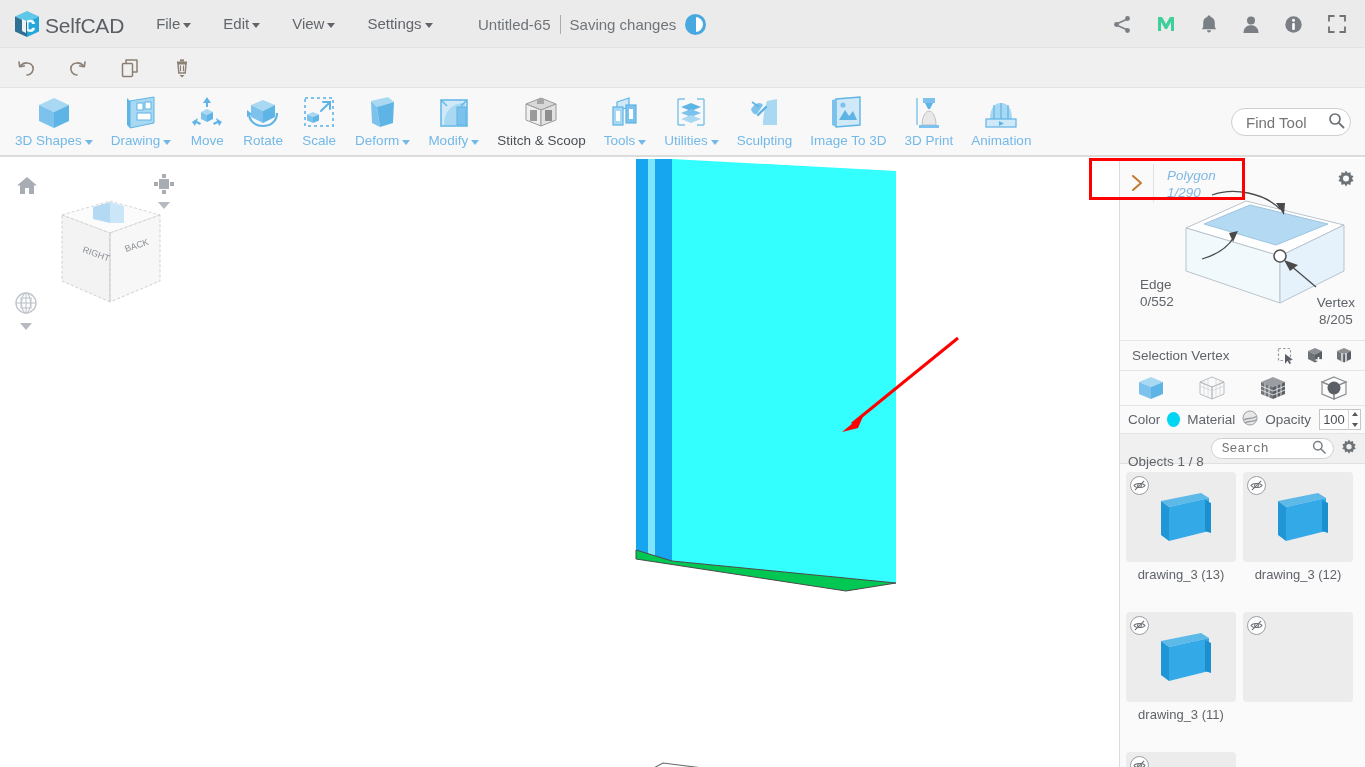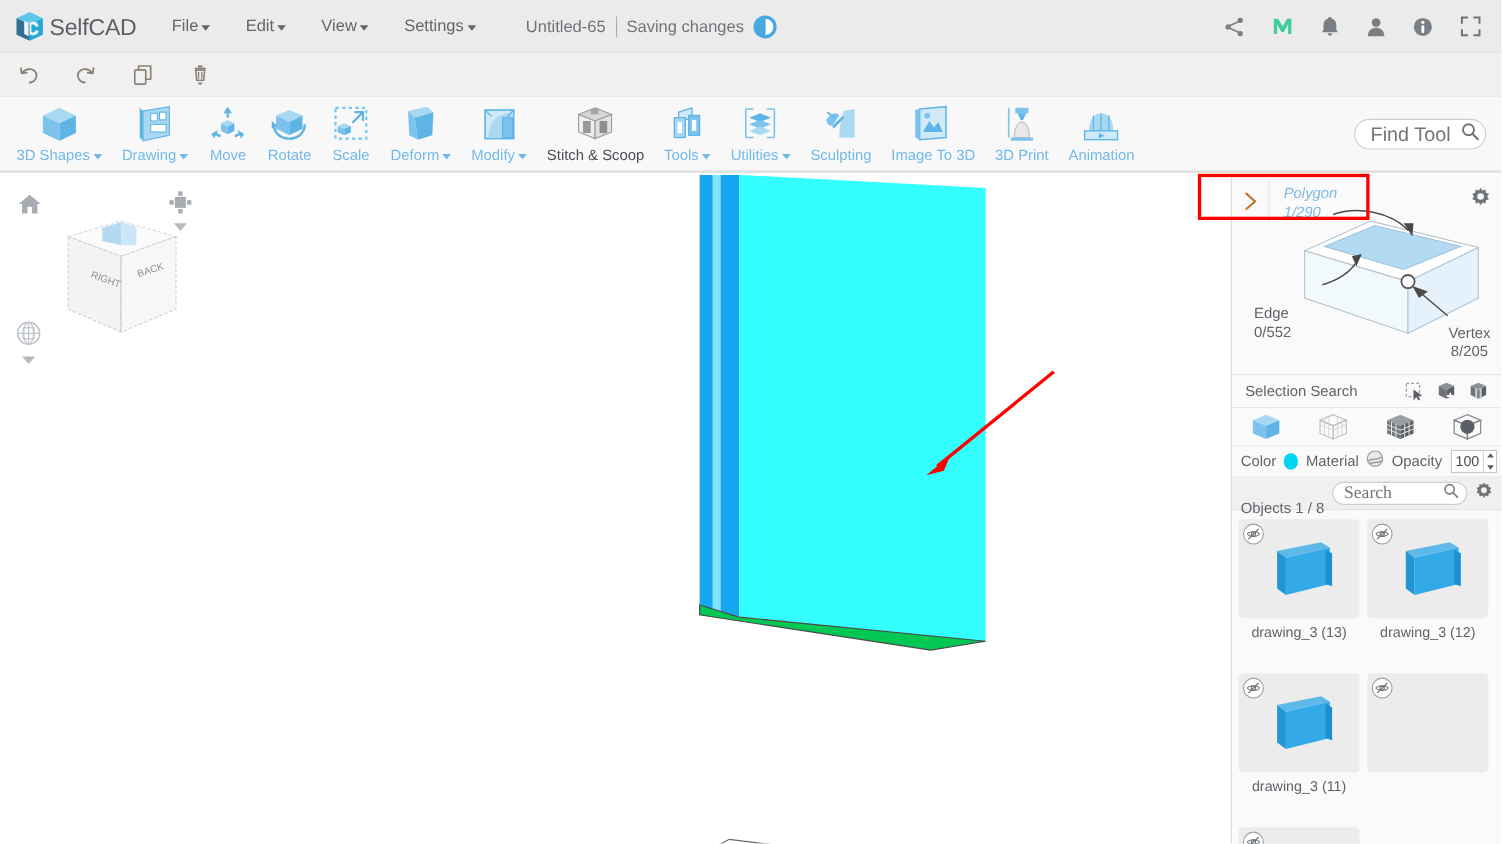--- a/index.html
+++ b/index.html
@@ -84,21 +84,21 @@
     width: 0; height: 0; border-left: 4px solid transparent;
     border-right: 4px solid transparent; border-top: 5px solid #73b9e8;
     display: inline-block; margin-top: 3px;
   }
   .findtool {
     position: absolute; right: 14px; top: 20px; width: 120px; height: 28px;
     border: 1px solid #cfcfcf; border-radius: 15px; background: #fff;
     display: flex; align-items: center; padding: 0 9px 0 14px;
   }
   .findtool input {
-    border: none; outline: none; font-size: 18px; color: #0c4a6e;
+    border: none; outline: none; font-size: 15px; color: #0c4a6e;
     width: 82px; font-family: "Liberation Sans", sans-serif; background: transparent;
   }
 
   
   .viewport {
     position: absolute; left: 0; top: 159px; width: 1119px; height: 608px;
     background: #ffffff; overflow: hidden;
   }
   .vp-home { position: absolute; left: 16px; top: 16px; cursor: pointer; }
   .vp-persp { position: absolute; left: 153px; top: 14px; cursor: pointer; }
@@ -176,22 +176,22 @@
   .objects-row {
     height: 30px; display: flex; align-items: center; gap: 7px;
     padding: 0 8px; background: #f0f0f0; border-bottom: 1px solid #e0e0e0;
   }
   .objects-lbl { font-size: 13.5px; color: #5f646a; white-space: nowrap; margin-top: 25px; }
   .obj-search {
     flex: 1; height: 21px; border: 1px solid #cfcfcf; border-radius: 11px;
     background: #fff; display: flex; align-items: center; padding: 0 7px 0 10px;
   }
   .obj-search input {
-    border: none; outline: none; font-size: 16px; color: #0f172a;
-    width: 100%; font-family: Liberation Serif, serif; background: transparent;
+    border: none; outline: none; font-size: 13px; color: #0f172a;
+    width: 100%; font-family: Liberation Mono, monospace; background: transparent;
   }
   .obj-grid {
     padding: 8px 6px 0 6px; display: flex; flex-wrap: wrap; gap: 7px;
     height: 406px; overflow: hidden; background: #fafafa;
   }
   .obj-card { width: 110px; cursor: pointer; }
   .obj-thumb {
     width: 110px; height: 90px; background: #ececec; border-radius: 4px;
     position: relative; display: flex; align-items: center; justify-content: center;
   }
@@ -670,21 +670,21 @@
         <div>Edge</div>
         <div>0/552</div>
       </div>
       <div class="lbl-vertex">
         <div>Vertex</div>
         <div>8/205</div>
       </div>
     </div>
 
     <div class="seltools-row">
-      <div class="seltools-lbl">Selection Search</div>
+      <div class="seltools-lbl">Selection Vertex</div>
       <div class="seltools-ic">
         <svg width="18" height="18" viewBox="0 0 18 18">
           <rect x="1.5" y="1.5" width="12" height="12" fill="none" stroke="#9a9ea3" stroke-width="1.2" stroke-dasharray="2.5,2"></rect>
           <path d="M8,7 L8,17 L10.5,13.8 L12.6,17.2 L14,16.1 L12,13 L16,12.8 Z" fill="#5a5f66"></path>
         </svg>
       </div>
       <div class="seltools-ic">
         <svg width="18" height="18" viewBox="0 0 18 18">
           <polygon points="9,1 16,4 9,7.5 2,4" fill="#8d9196"></polygon>
           <polygon points="2,4 9,7.5 9,15.5 2,12" fill="#6e7378"></polygon>

